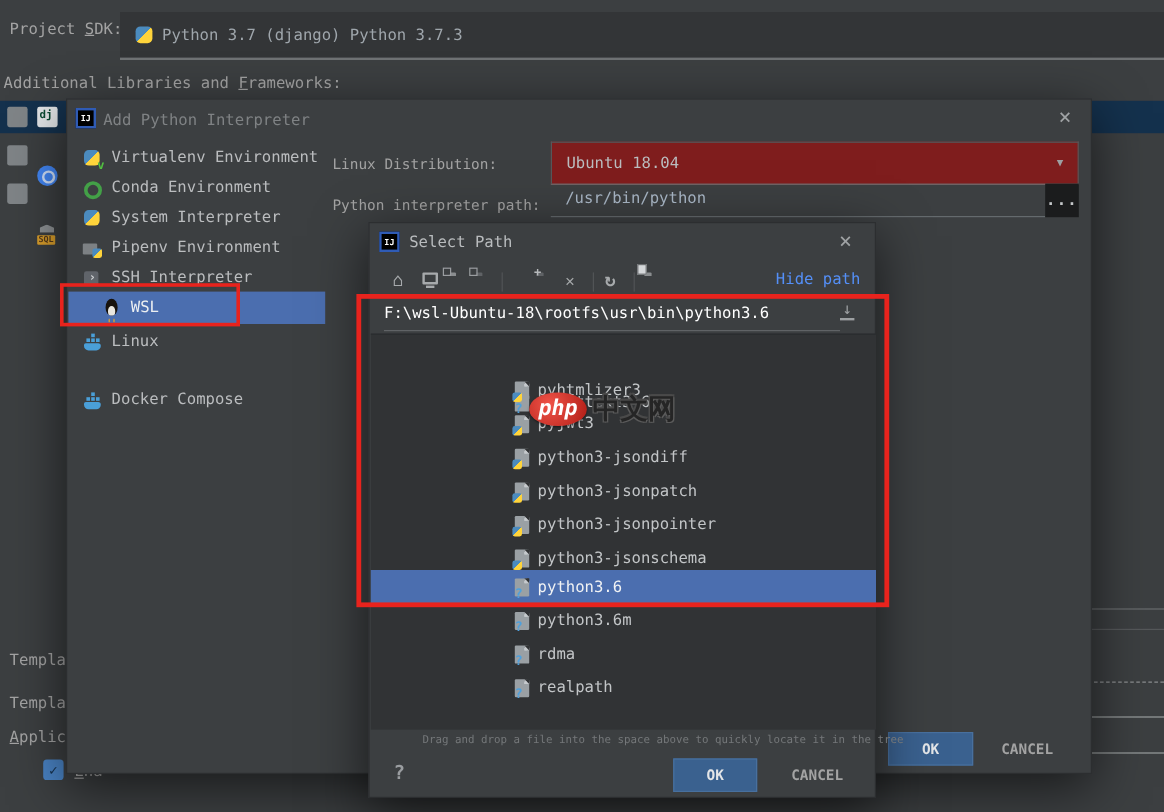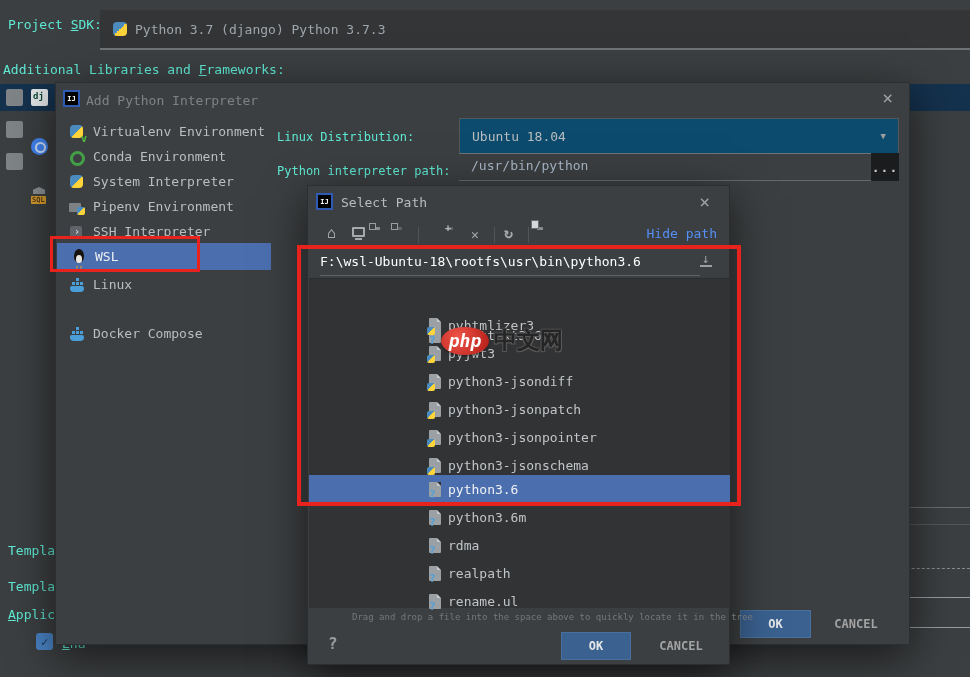--- a/index.html
+++ b/index.html
@@ -4,21 +4,21 @@
 <style>
   * { margin:0; padding:0; box-sizing:border-box; }
   html,body { background:#2b2d2f; }
   #screen {
     position:relative; width:970px; height:677px; overflow:hidden;
     background:#3c3f41; font-family:"DejaVu Sans Mono","Liberation Mono",monospace;
     color:#bbbdbf; font-size:13px;
   }
   .abs { position:absolute; }
   .mn { text-decoration:underline; }
-  .lbl { color:#5eead4; white-space:pre; }
+  .lbl { color:#a3a3a3; white-space:pre; }
 
   
   .sdk-label { left:8px; top:17px; }
   .sdk-dd {
     left:100px; top:10px; width:870px; height:40px; background:#333537;
     border-bottom:2px solid #6f7274; display:flex; align-items:center; padding-left:13px; gap:8px;
     color:#9fa6ac;
   }
   .frameworks-label { left:3px; top:62px; }
 
@@ -51,21 +51,21 @@
   .dialog { background:#3c3f41; border:1px solid #2c2e30;
     box-shadow:0 12px 42px rgba(0,0,0,.6); }
   .dlg-title { color:#7f8284; }
   .ij-icon { width:17px; height:17px; background:#000; border:2px solid #2f5bb5;
     color:#fff; font-size:7px; font-weight:bold; display:flex; align-items:center;
     justify-content:center; letter-spacing:0; }
   .close-x { color:#9fa2a4; font-size:18px; line-height:14px; cursor:default; }
 
   
   .side-row { position:absolute; left:13px; height:25px; display:flex; align-items:center; gap:8px; }
-  .side-row.sel { left:1px; width:214px; height:27px; background:#4b6eaf; padding-left:14px; color:#eceff1; }
+  .side-row.sel { left:1px; width:214px; height:27px; background:#4b6eaf; padding-left:28px; color:#eceff1; }
   .sico { width:16px; height:16px; position:relative; flex:none; }
   .sico[data-icon="python-venv"]::before, .sico[data-icon="python"]::before {
     content:""; position:absolute; left:1px; top:1px; width:13px; height:13px; border-radius:4px;
     background:linear-gradient(135deg,#4b8bbe 50%,#ffd43b 50%); }
   .sico[data-icon="python-venv"]::after { content:"v"; position:absolute; right:-2px; bottom:-4px;
     color:#52c041; font-size:10px; font-weight:bold; }
   .sico[data-icon="conda"]::before { content:""; position:absolute; left:1px; top:2px;
     width:9px; height:9px; border:3px solid #43a047; border-radius:50%; }
   .sico[data-icon="pipenv"]::before { content:""; position:absolute; left:0; top:4px;
     width:12px; height:9px; background:#7d8184; border-radius:1px; }
@@ -81,21 +81,21 @@
     width:6px; height:8px; background:#e9e6df; border-radius:50% 50% 40% 40%;
     box-shadow:-2px 8px 0 -2.5px #f5a71b, 2px 8px 0 -2.5px #f5a71b; }
   .sico[data-icon="docker"]::before, .sico[data-icon="docker-compose"]::before {
     content:""; position:absolute; left:1px; bottom:1px; width:14px; height:6px;
     background:#4a9fd8; border-radius:2px 3px 5px 5px; }
   .sico[data-icon="docker"]::after, .sico[data-icon="docker-compose"]::after {
     content:""; position:absolute; left:3px; bottom:8px; width:3px; height:3px;
     background:#4a9fd8; box-shadow:4px 0 0 #4a9fd8, 8px 0 0 #4a9fd8, 4px -4px 0 #4a9fd8; }
 
   
-  .dd-field { background:#0c4a6e; border:1px solid #55585a; border-bottom:1px solid #6f7375;
+  .dd-field { background:#7f1d1d; border:1px solid #55585a; border-bottom:1px solid #6f7375;
     display:flex; align-items:center; padding:0 12px; color:#bbbdbf; }
   .dd-arrow { margin-left:auto; color:#9da0a2; font-size:9px; }
   .txt-field { border-bottom:1px solid #646a6d; display:flex; align-items:center;
     padding:0 12px; color:#a9b7c6; }
   .browse-btn { background:#1b1c1d; color:#c3c6c8; display:flex; align-items:center;
     justify-content:center; font-weight:bold; letter-spacing:1px; }
   .btn { display:flex; align-items:center; justify-content:center;
     font-size:12px; font-weight:bold; }
   .btn.primary { background:#3a618f; border:1px solid #48709e; color:#e4e6e8; }
   .btn.flat { color:#a3a3a3; }
@@ -299,24 +299,20 @@
           <span>python3.6m</span>
         </div>
       <div class="frow" style="top:252px;">
           <span class="ficon" data-icon="unknown"></span>
           <span>rdma</span>
         </div>
       <div class="frow" style="top:280px;">
           <span class="ficon" data-icon="unknown"></span>
           <span>realpath</span>
         </div>
-      <div class="frow" style="top:308px;">
-          <span class="ficon" data-icon="unknown"></span>
-          <span>rename.ul</span>
-        </div>
     </div>
 
     <div class="abs hint" style="left:0; right:0; top:426px;">Drag and drop a file into the space above to quickly locate it in the tree</div>
     <div class="abs help-q" style="left:20px; top:448px;">?</div>
     <div class="abs btn primary" style="left:253px; top:446px; width:70px; height:28px;">OK</div>
     <div class="abs btn flat" style="left:337px; top:446px; width:72px; height:28px;">CANCEL</div>
   </div>
 
   <div class="abs red-rect" style="left:297px; top:245px; width:444px; height:261px; z-index:60;"></div>
 

